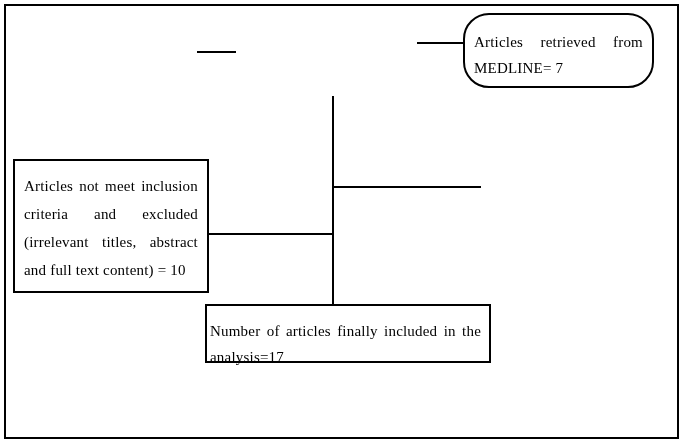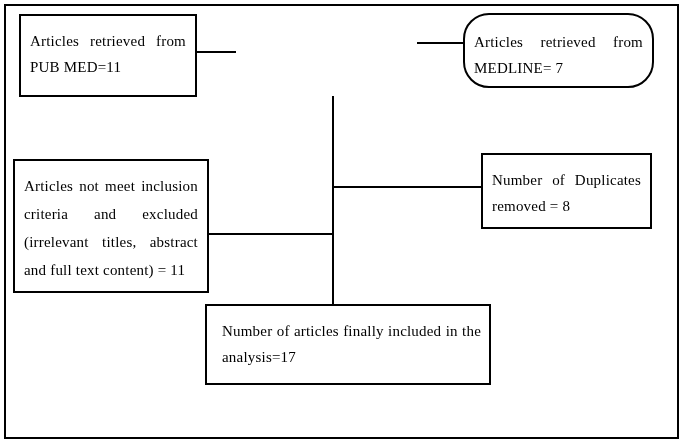--- a/index.html
+++ b/index.html
@@ -34,46 +34,44 @@
     line-height: 26px;
     text-align: justify;
     padding: 12px 9px;
     letter-spacing: 0.2px;
   }
   .box-pubmed   { left: 19px;  top: 14px;  width: 178px; height: 83px; }
   .box-google   { left: 236px; top: 15px;  width: 181px; height: 82px; padding-left: 8px; padding-right: 8px; }
   .box-medline  { left: 463px; top: 13px;  width: 191px; height: 75px; padding-top: 14px; border-radius: 26px; }
   .box-excluded { left: 13px;  top: 159px; width: 196px; height: 134px; line-height: 28px; padding-top: 11px; }
   .box-duplicates { left: 481px; top: 153px; width: 171px; height: 76px; }
-  .box-final    { left: 205px; top: 304px; width: 286px; height: 81px; padding-left: 15px; padding-right: 8px; }
+  .box-final    { left: 205px; top: 304px; width: 286px; height: 59px; padding-left: 3px; padding-right: 8px; }
   .line {
     position: absolute;
     background: #000000;
   }
   .conn-pubmed-google   { left: 197px; top: 51px;  width: 39px;  height: 2px; }
   .conn-google-medline  { left: 417px; top: 42px;  width: 46px;  height: 2px; }
   .conn-vertical        { left: 332px; top: 96px;  width: 2px;   height: 208px; }
   .conn-duplicates      { left: 334px; top: 186px; width: 147px; height: 2px; }
   .conn-excluded        { left: 209px; top: 233px; width: 125px; height: 2px; }
 </style>
 </head>
 <body>
 
 <div class="canvas">
 
   <div class="frame"></div>
 
-  <div class="box box-pubmed">Articles retrieved from PUB MED=11</div>
 
 
   <div class="box box-medline">Articles retrieved from MEDLINE= 7</div>
 
-  <div class="box box-excluded">Articles not meet inclusion criteria and excluded (irrelevant titles, abstract and full text content) = 11</div>
+  <div class="box box-excluded">Articles not meet inclusion criteria and excluded (irrelevant titles, abstract and full text content) = 10</div>
 
-  <div class="box box-duplicates">Number of Duplicates removed = 8</div>
 
   <div class="box box-final">Number of articles finally included in the analysis=17</div>
 
   <div class="line conn-pubmed-google"></div>
 
   <div class="line conn-google-medline"></div>
 
   <div class="line conn-vertical"></div>
 
   <div class="line conn-duplicates"></div>

